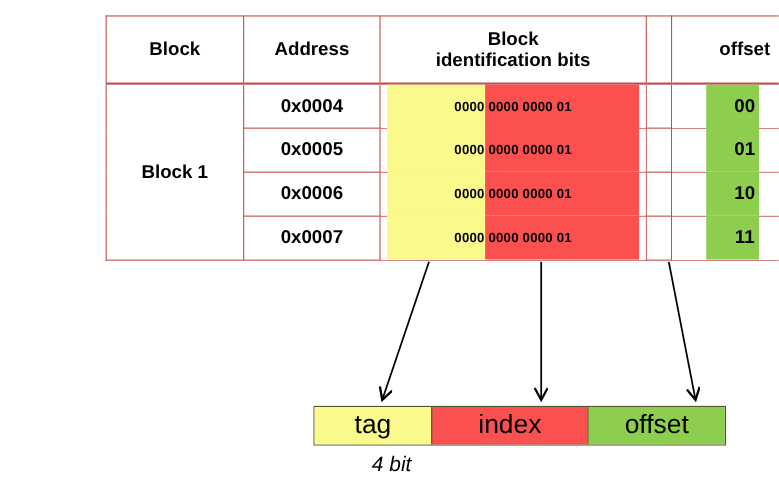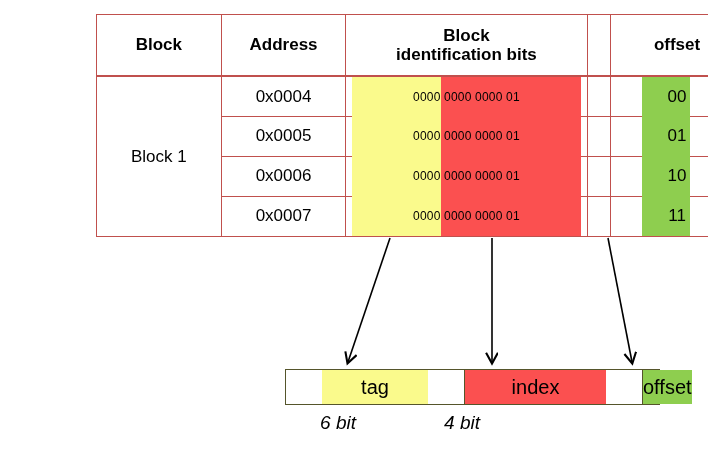--- a/index.html
+++ b/index.html
@@ -26,21 +26,21 @@
     border-collapse: collapse;
     table-layout: fixed;
   }
   #cache-table td,
   #cache-table th {
     border: 1px solid #c0504d;
     padding: 0;
     margin: 0;
     text-align: center;
     vertical-align: middle;
-    font-weight: normal;
+    font-weight: bold;
     font-size: 17px;
     background: #ffffff;
   }
   #cache-table thead th {
     font-weight: bold;
     font-size: 17px;
     height: 60px;
     line-height: 1.12;
     border-bottom: 2px solid #c0504d;
   }
@@ -153,24 +153,23 @@
     height: 36px;
     display: flex;
     border: 1px solid #55552b;
     box-sizing: border-box;
   }
   #field-bar .seg {
     height: 100%;
     display: flex;
     align-items: center;
     justify-content: center;
-    font-size: 20px;
+    font-size: 24px;
     color: #000000;
     box-sizing: border-box;
-    margin-left: 36px;
   }
   #field-bar .seg + .seg {
     border-left: 1px solid #55552b;
   }
   .seg-tag    { flex: 0 0 106px; background: #fafa8c; }
   .seg-index  { flex: 0 0 142px; background: #fb5050; }
   .seg-offset { flex: 1 1 auto;  background: #8ece4f; }
 
   #bit-labels {
     position: absolute;
@@ -301,15 +300,14 @@
 <div id="address-caption">
 </div>
 
 <div id="field-bar">
   <div class="seg seg-tag">tag</div>
   <div class="seg seg-index">index</div>
   <div class="seg seg-offset">offset</div>
 </div>
 
 <div id="bit-labels">
-  <div class="blabel blabel-tag">6 bit</div>
   <div class="blabel blabel-index">4 bit</div>
 </div>
 
 </body></html>

